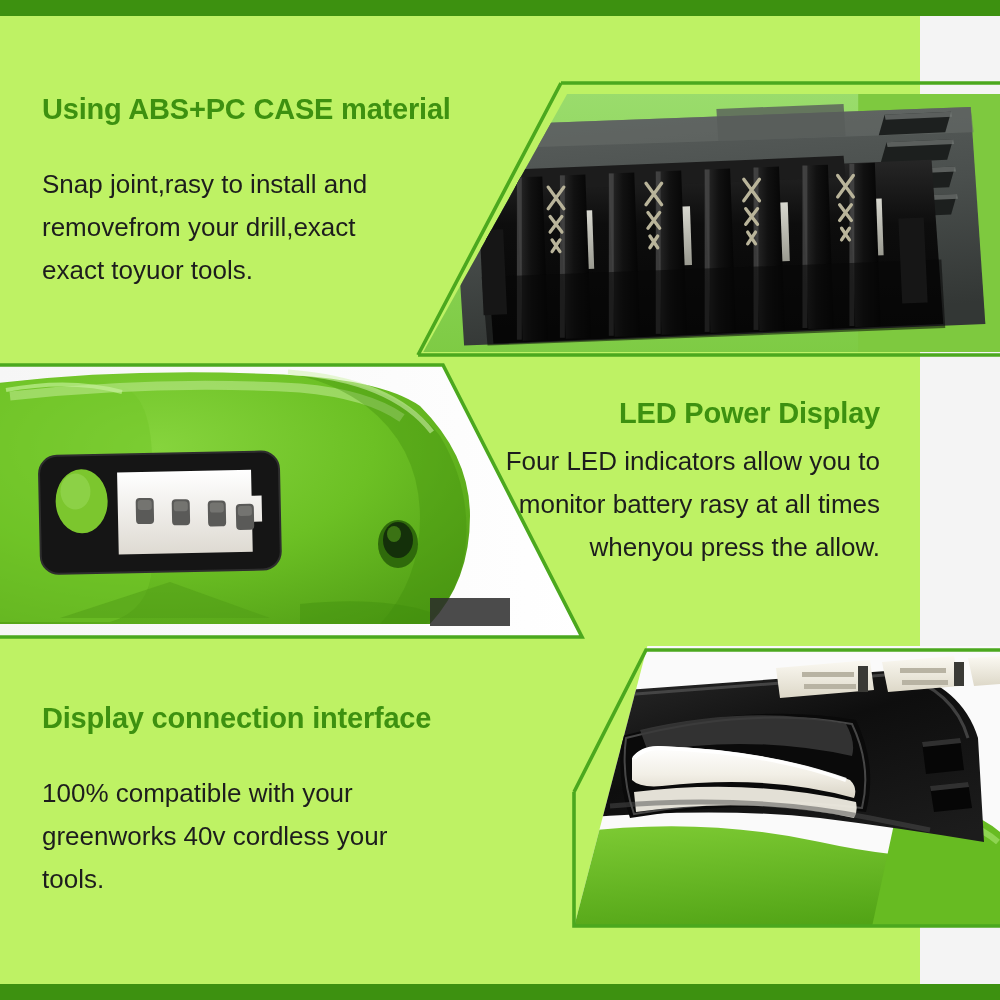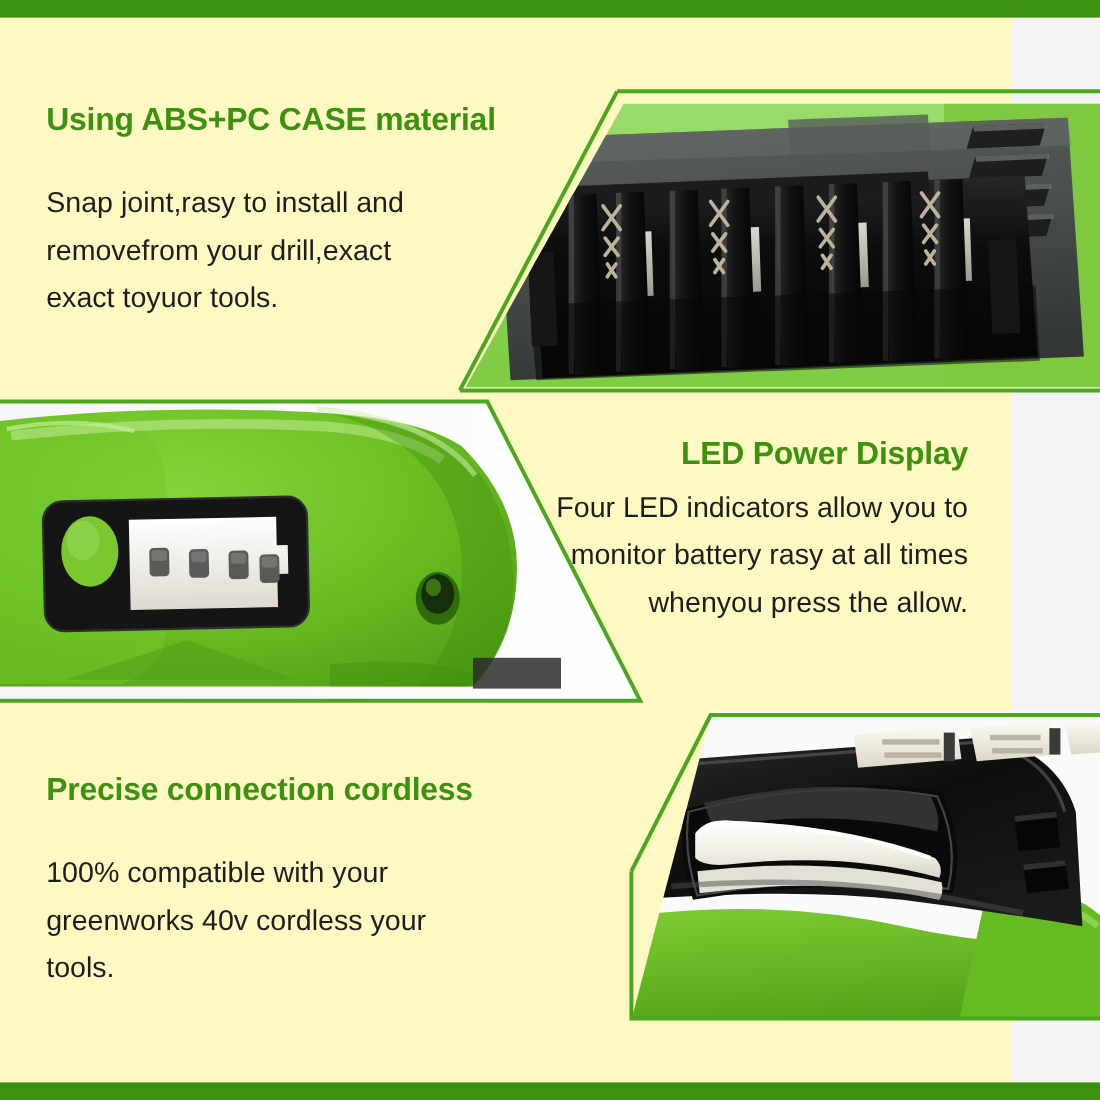--- a/index.html
+++ b/index.html
@@ -2,21 +2,21 @@
 <html><head>
 <meta charset="utf-8">
 <style>
   * { box-sizing: border-box; margin: 0; padding: 0; }
   html, body {
     width: 1000px; height: 1000px;
     background: #f4f4f4;
     font-family: "Liberation Sans", sans-serif;
     overflow: hidden;
   }
-  #page { position: relative; width: 920px; height: 1000px; background: #fef9c3; }
+  #page { position: relative; width: 920px; height: 1000px; background: #bef264; }
 
   .topbar, .bottombar {
     position: absolute; left: 0; width: 1000px; height: 16px;
     background: #3d9110;
   }
   .topbar { top: 0; }
   .bottombar { top: 984px; }
 
   
   .heading {
@@ -291,21 +291,21 @@
         <path d="M 300 238 Q 380 230 430 246 L 430 258 L 300 258 Z" fill="#3f8b0c" opacity="0.4"></path>
 
         <rect x="430" y="232" width="80" height="28" fill="#2b2b2b" opacity="0.85"></rect>
       </svg>
     </div>
     <svg class="frame" viewBox="0 0 592 282" preserveAspectRatio="none">
       <path d="M 0 5 L 443 5 L 582 277 L 0 277" fill="none" stroke="#4ba81e" stroke-width="3.6"></path>
     </svg>
   </div>
 
-  <div class="heading" id="h3">Precise connection cordless</div>
+  <div class="heading" id="h3">Display connection interface</div>
   <div class="body-text" id="b3">
     <div>100% compatible with your</div>
     <div>greenworks 40v cordless your</div>
     <div>tools.</div>
   </div>
 
   <div class="panel" id="panel3">
     <div class="inner">
       <svg class="art" viewBox="0 0 430 280" preserveAspectRatio="xMidYMid slice">
         <defs>

